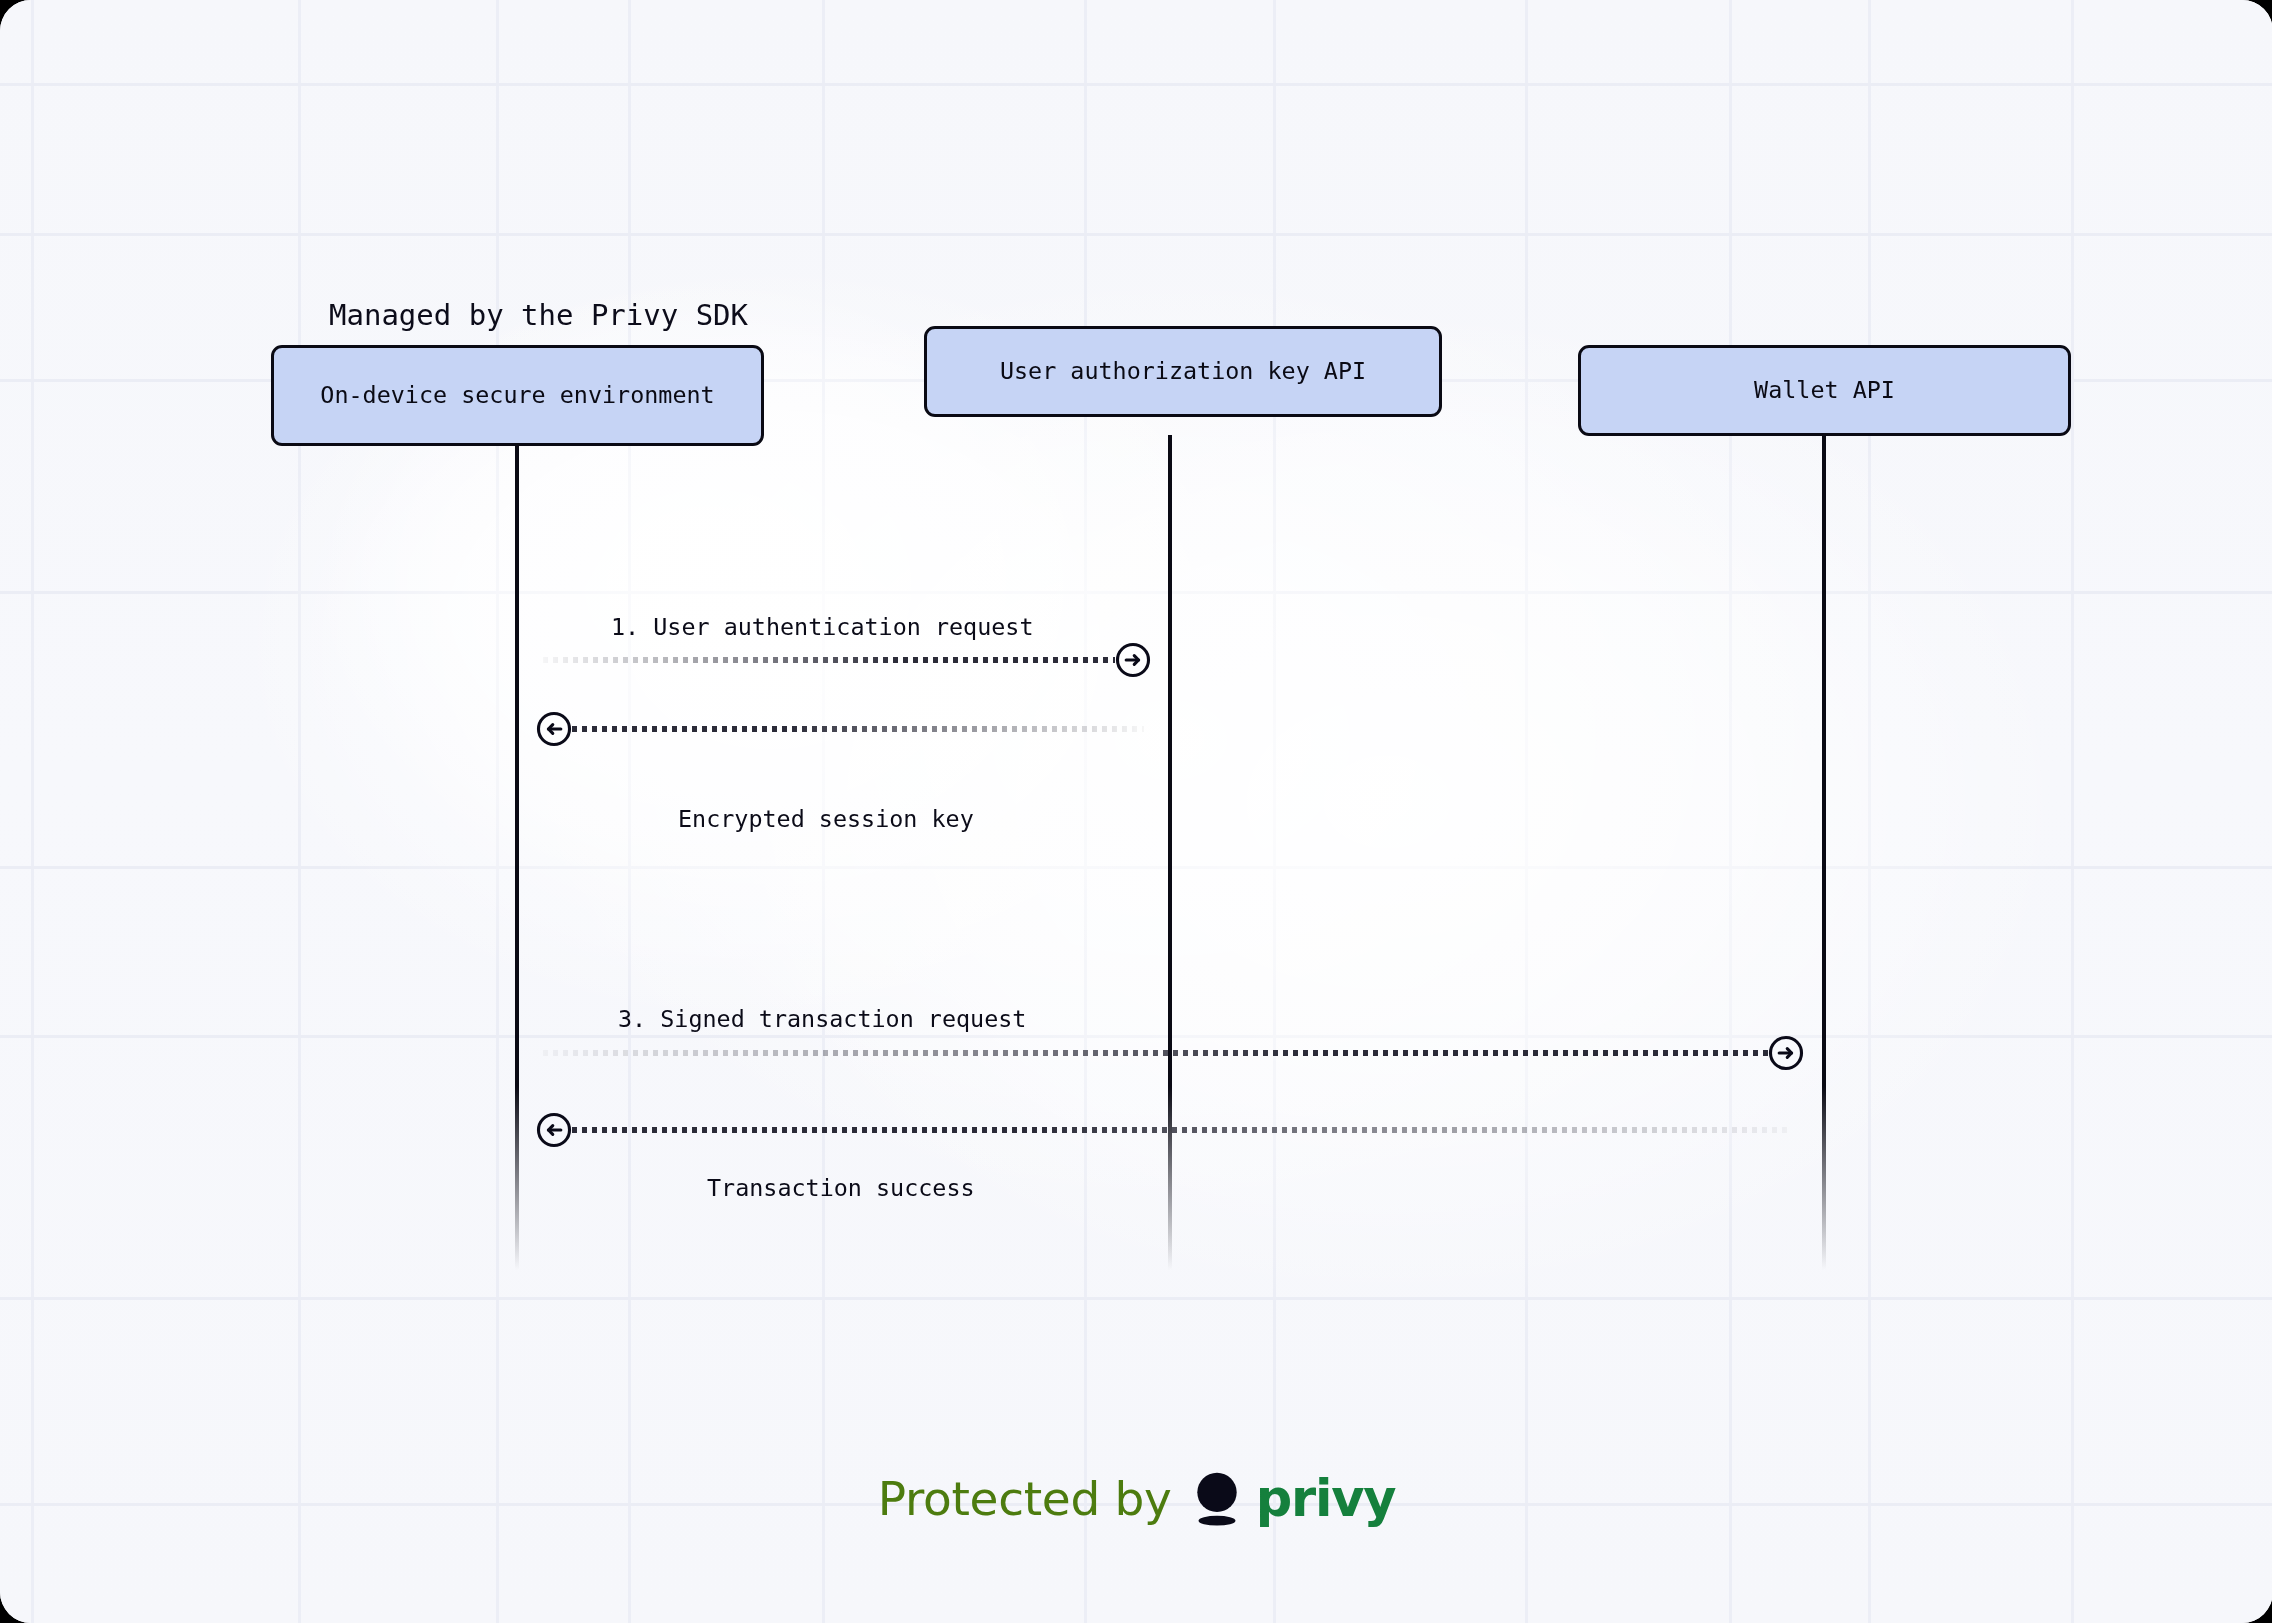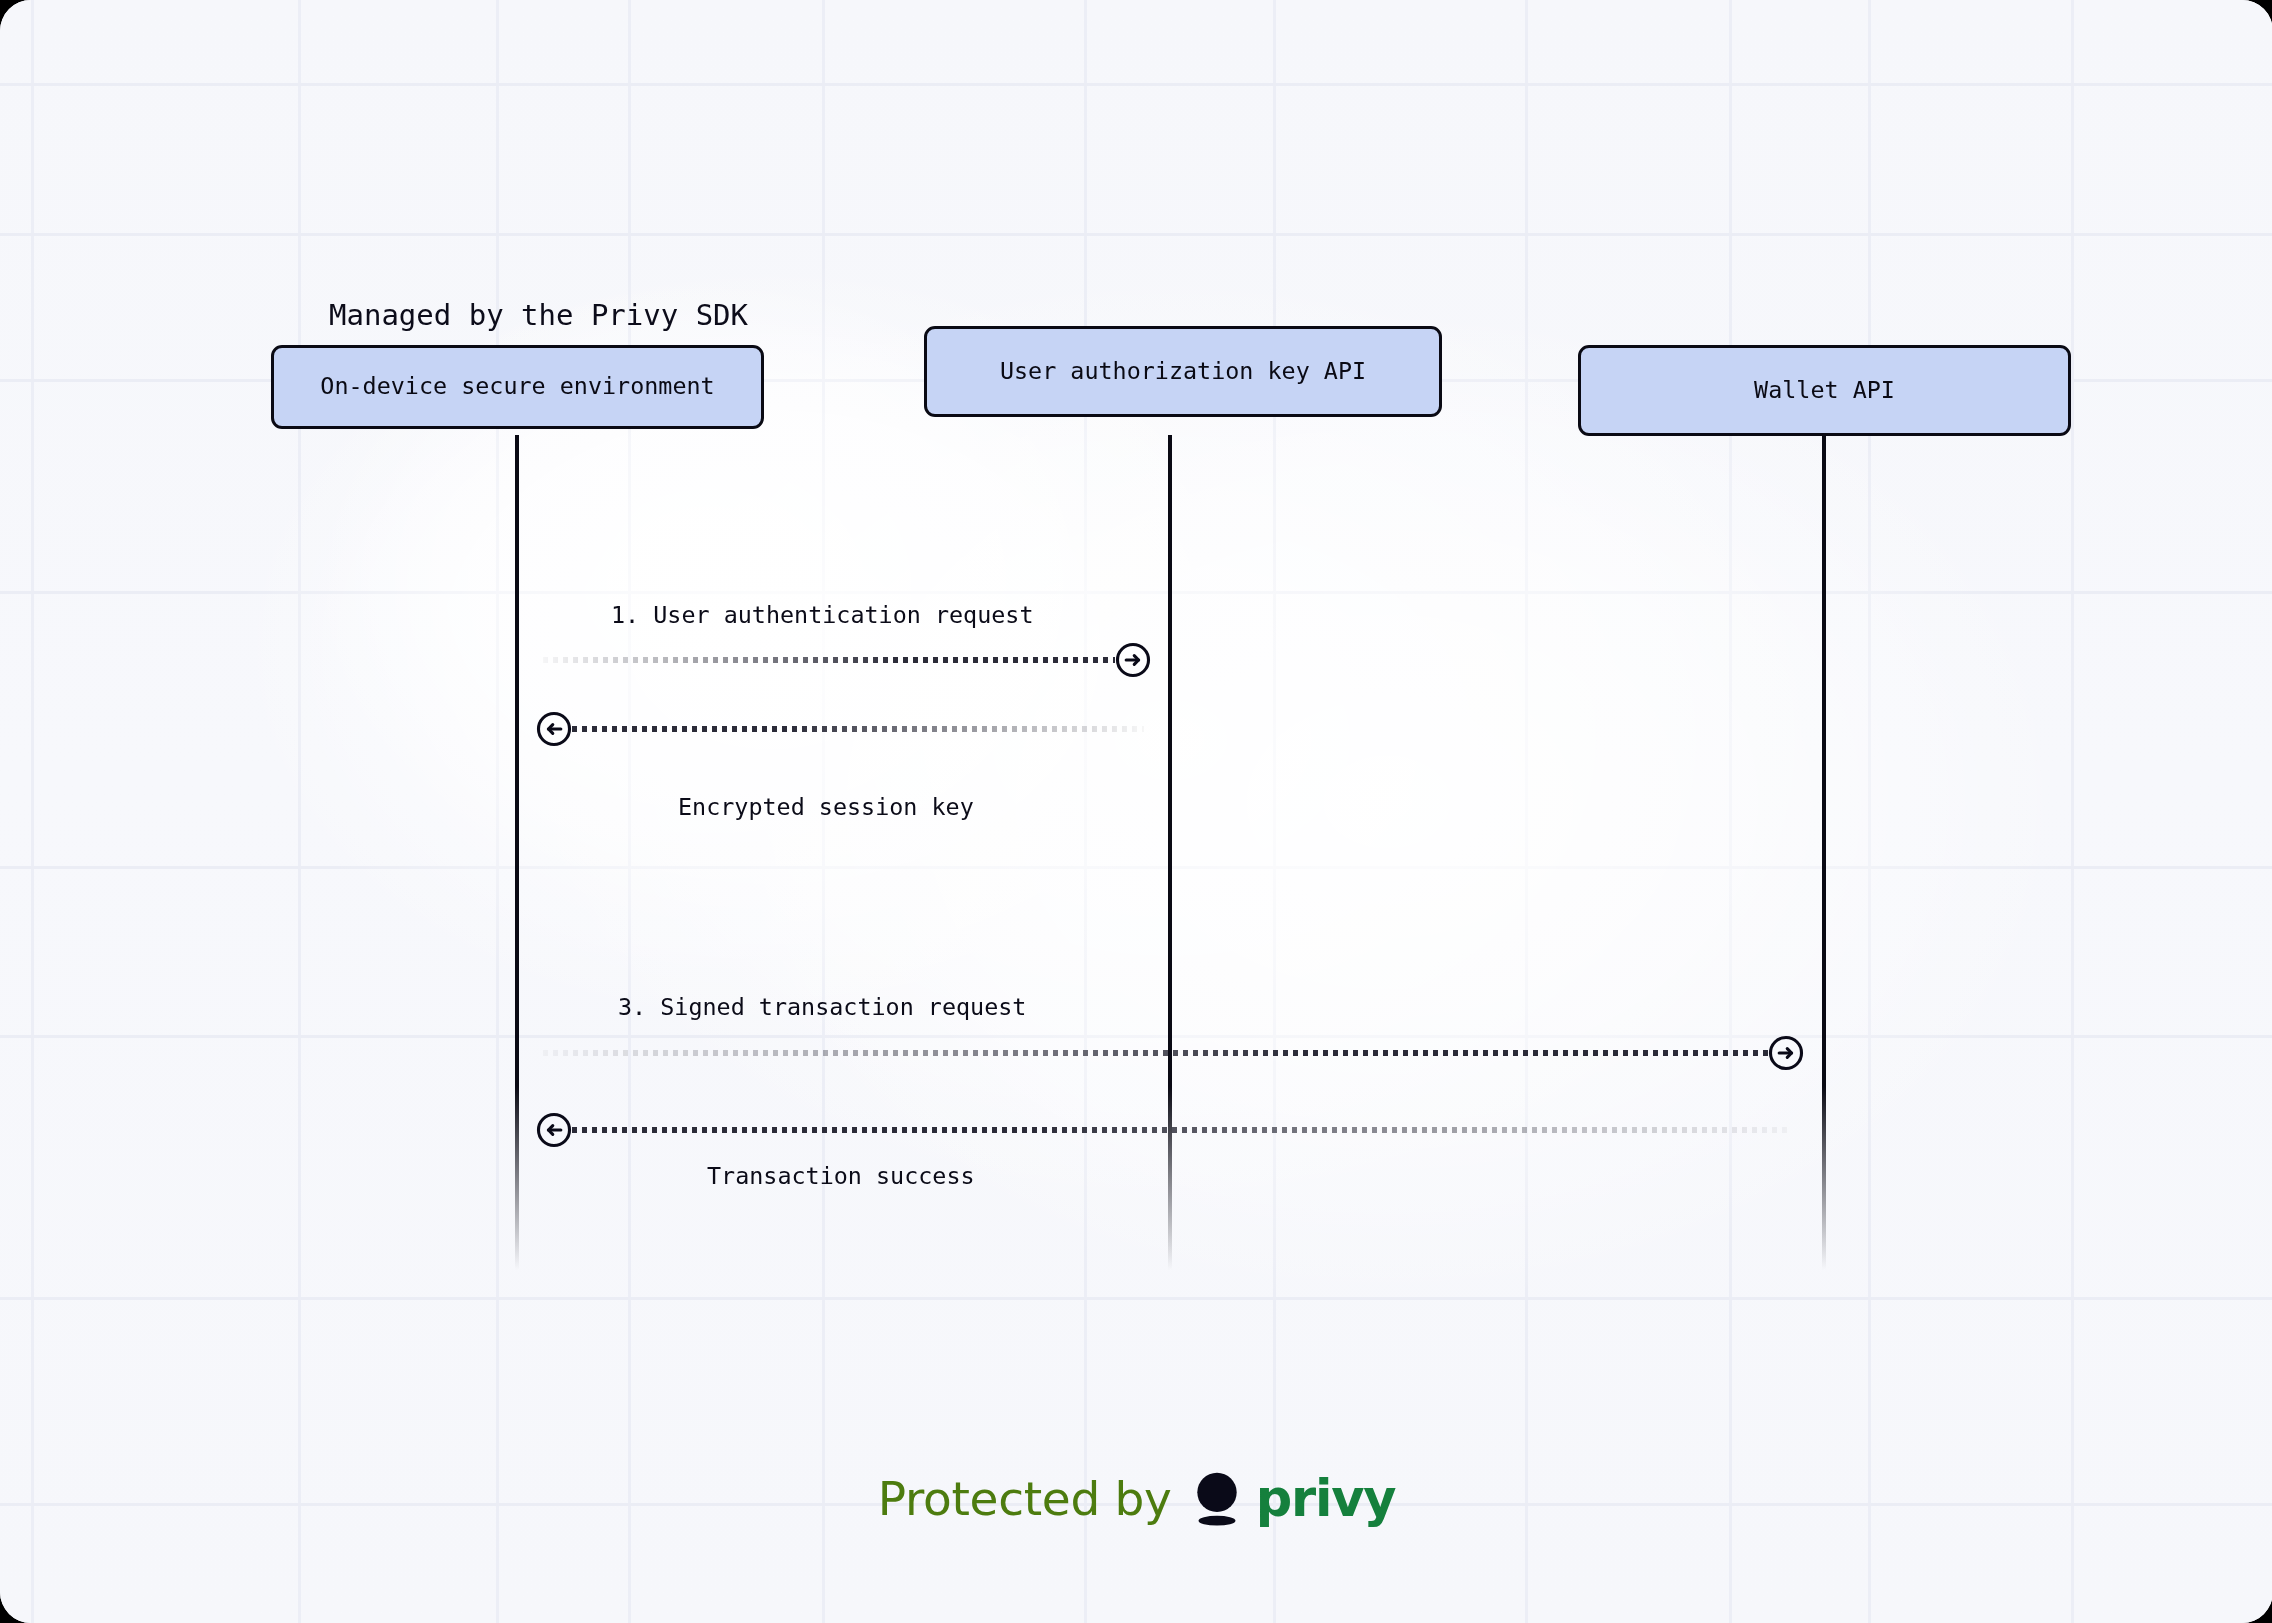--- a/index.html
+++ b/index.html
@@ -88,20 +88,21 @@
     width: 3.7px;
     background: linear-gradient(180deg, #0a0a14 0%, #0a0a14 78%, rgba(10,10,20,0) 100%);
   }
 
   .msg-label {
     position: absolute;
     font-size: 23.4px;
     line-height: 1;
     color: #0b0b18;
     white-space: nowrap;
+    margin-top: 12px;
   }
 
   
   .msg-line {
     position: absolute;
     height: 5.5px;
   }
   .msg-line .dots {
     position: absolute;
     inset: 0;
@@ -190,21 +191,21 @@
   <div class="bg-veil"></div>
 
   <div id="diagram">
 
     <div class="lane-note" style="left:329px; top:301px;">Managed by the Privy SDK</div>
 
     <div class="lifeline" style="left:515px; top:435px; height:835px;"></div>
     <div class="lifeline" style="left:1168px; top:435px; height:835px;"></div>
     <div class="lifeline" style="left:1822px; top:435px; height:835px;"></div>
 
-    <div class="actor-box" style="left:271px; top:345px; width:493px; height:84px;">
+    <div class="actor-box" style="left:271px; top:345px; width:493px; height:101px;">
       <span class="actor-label">On-device secure environment</span>
     </div>
 
     <div class="actor-box" style="left:924px; top:326px; width:518px; height:91px;">
       <span class="actor-label">User authorization key API</span>
     </div>
 
     <div class="actor-box" style="left:1578px; top:345px; width:493px; height:91px;">
       <span class="actor-label">Wallet API</span>
     </div>

